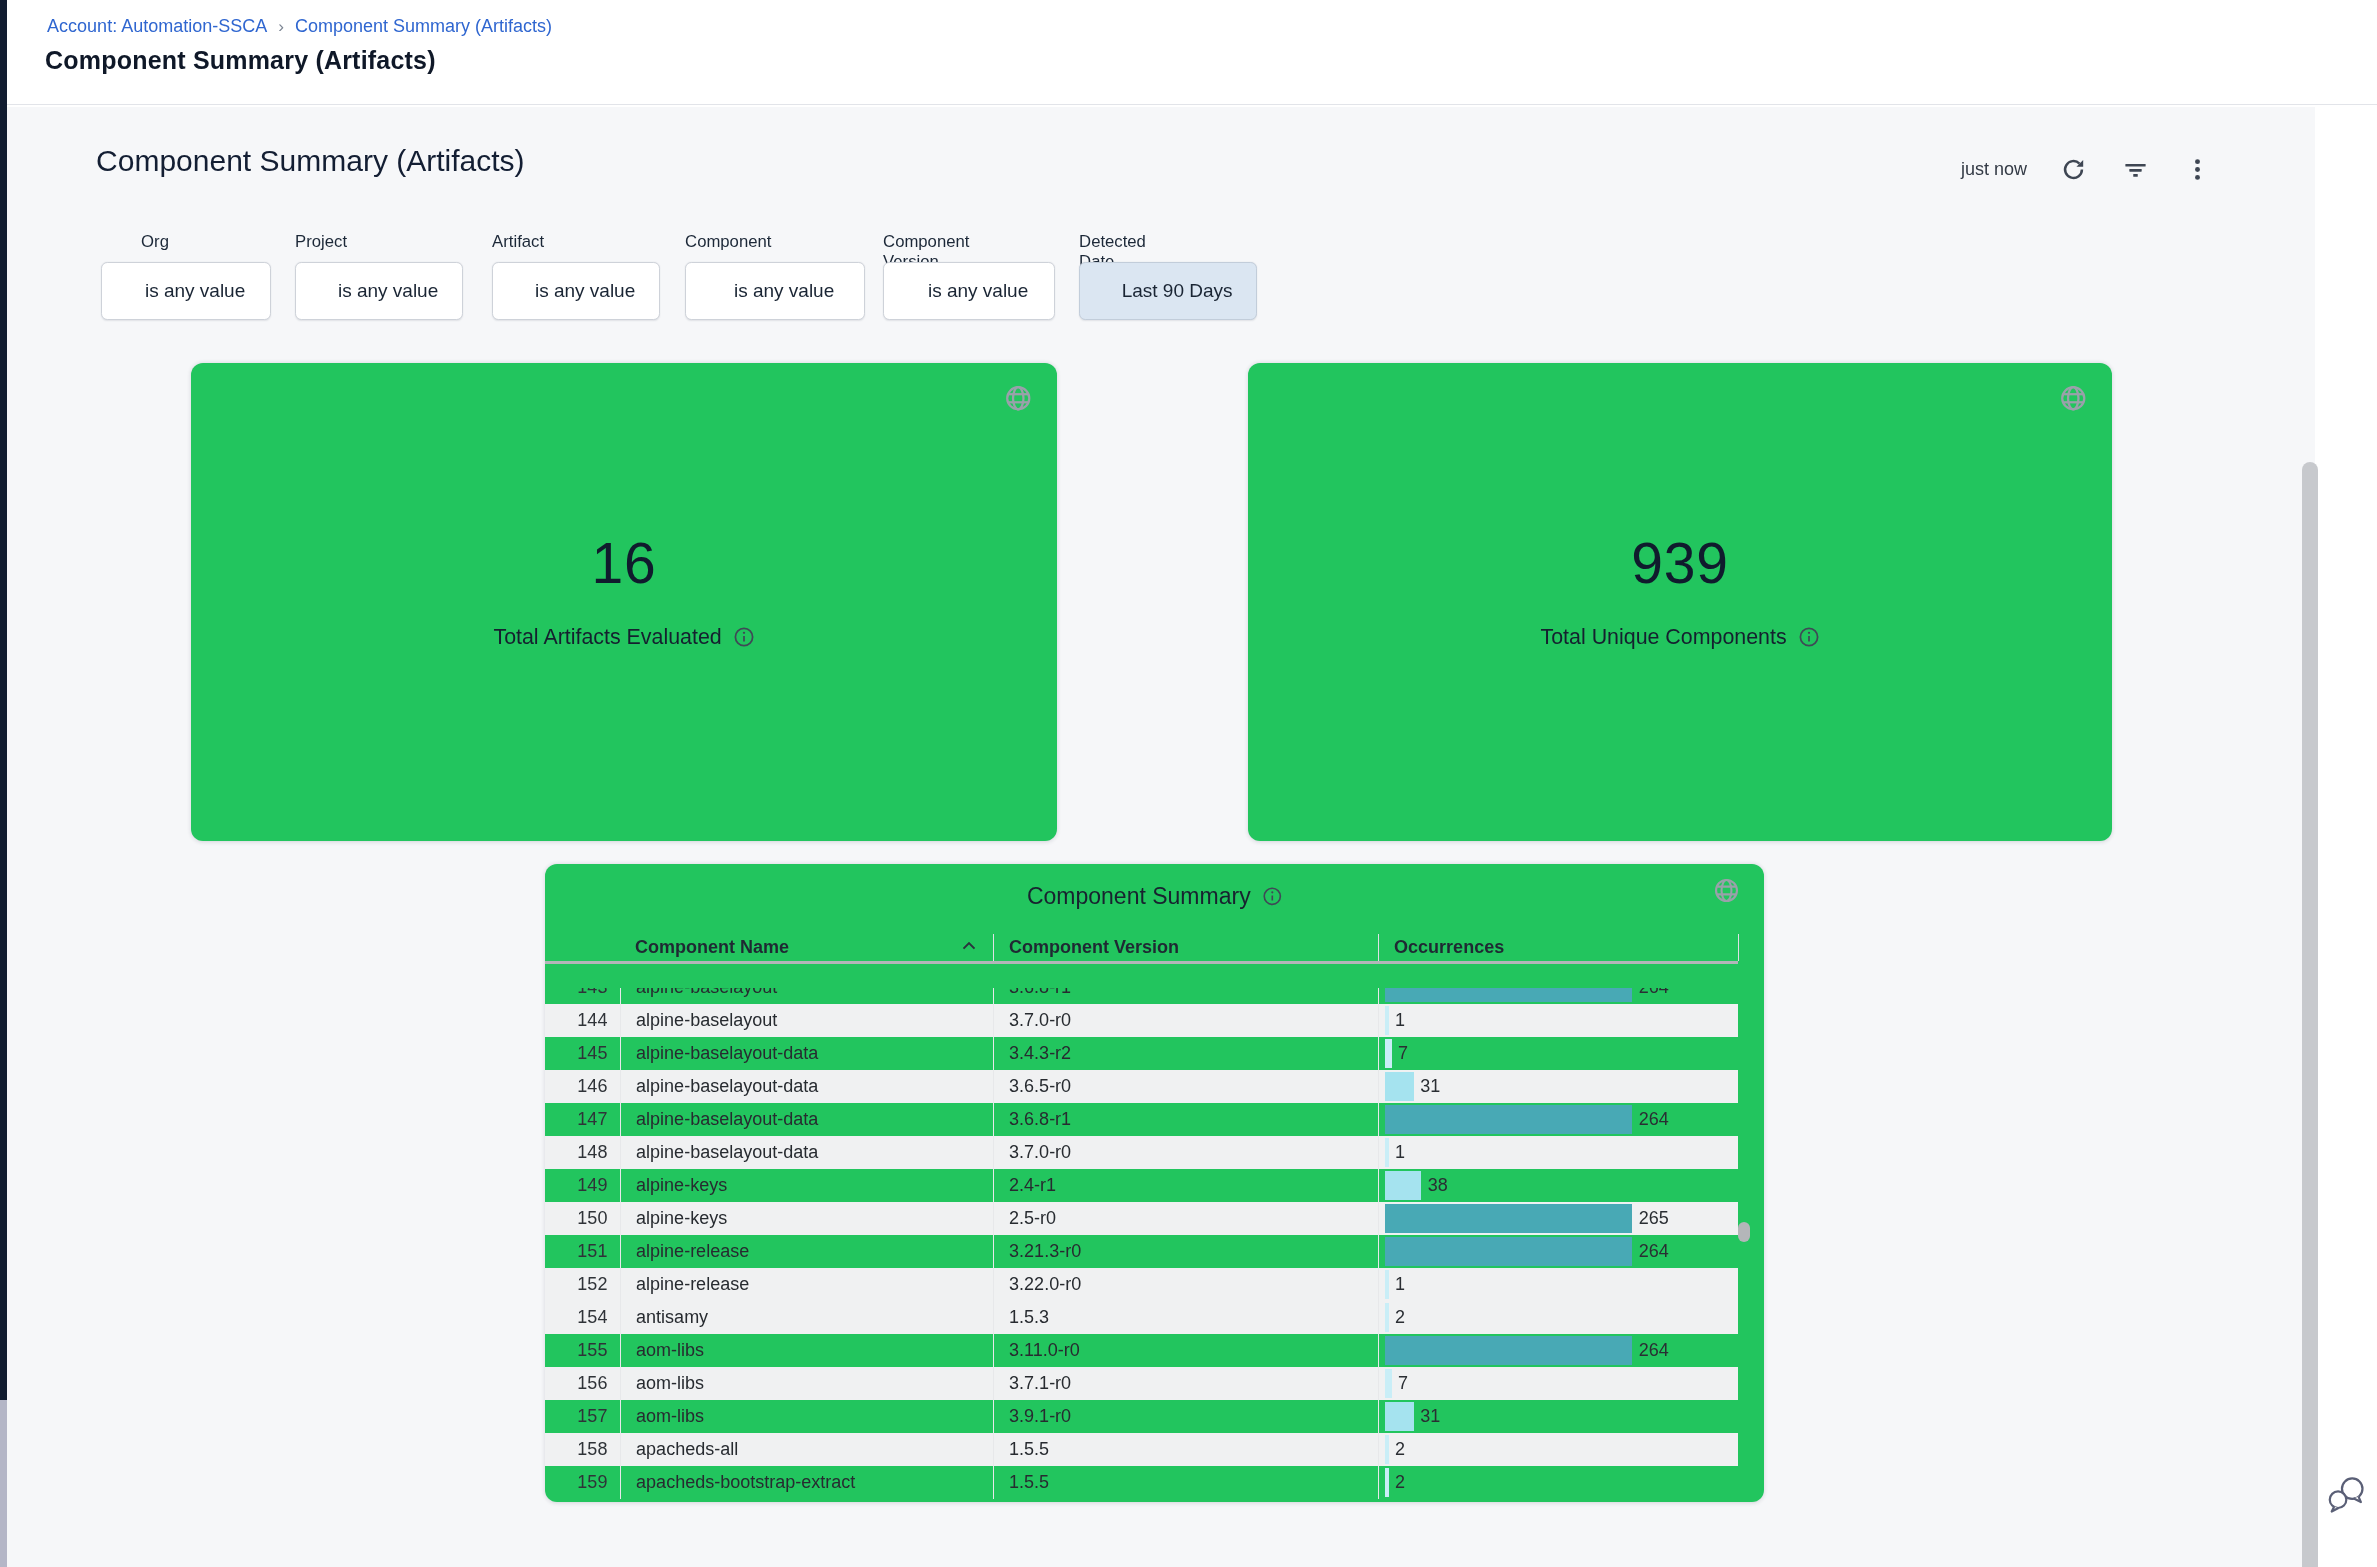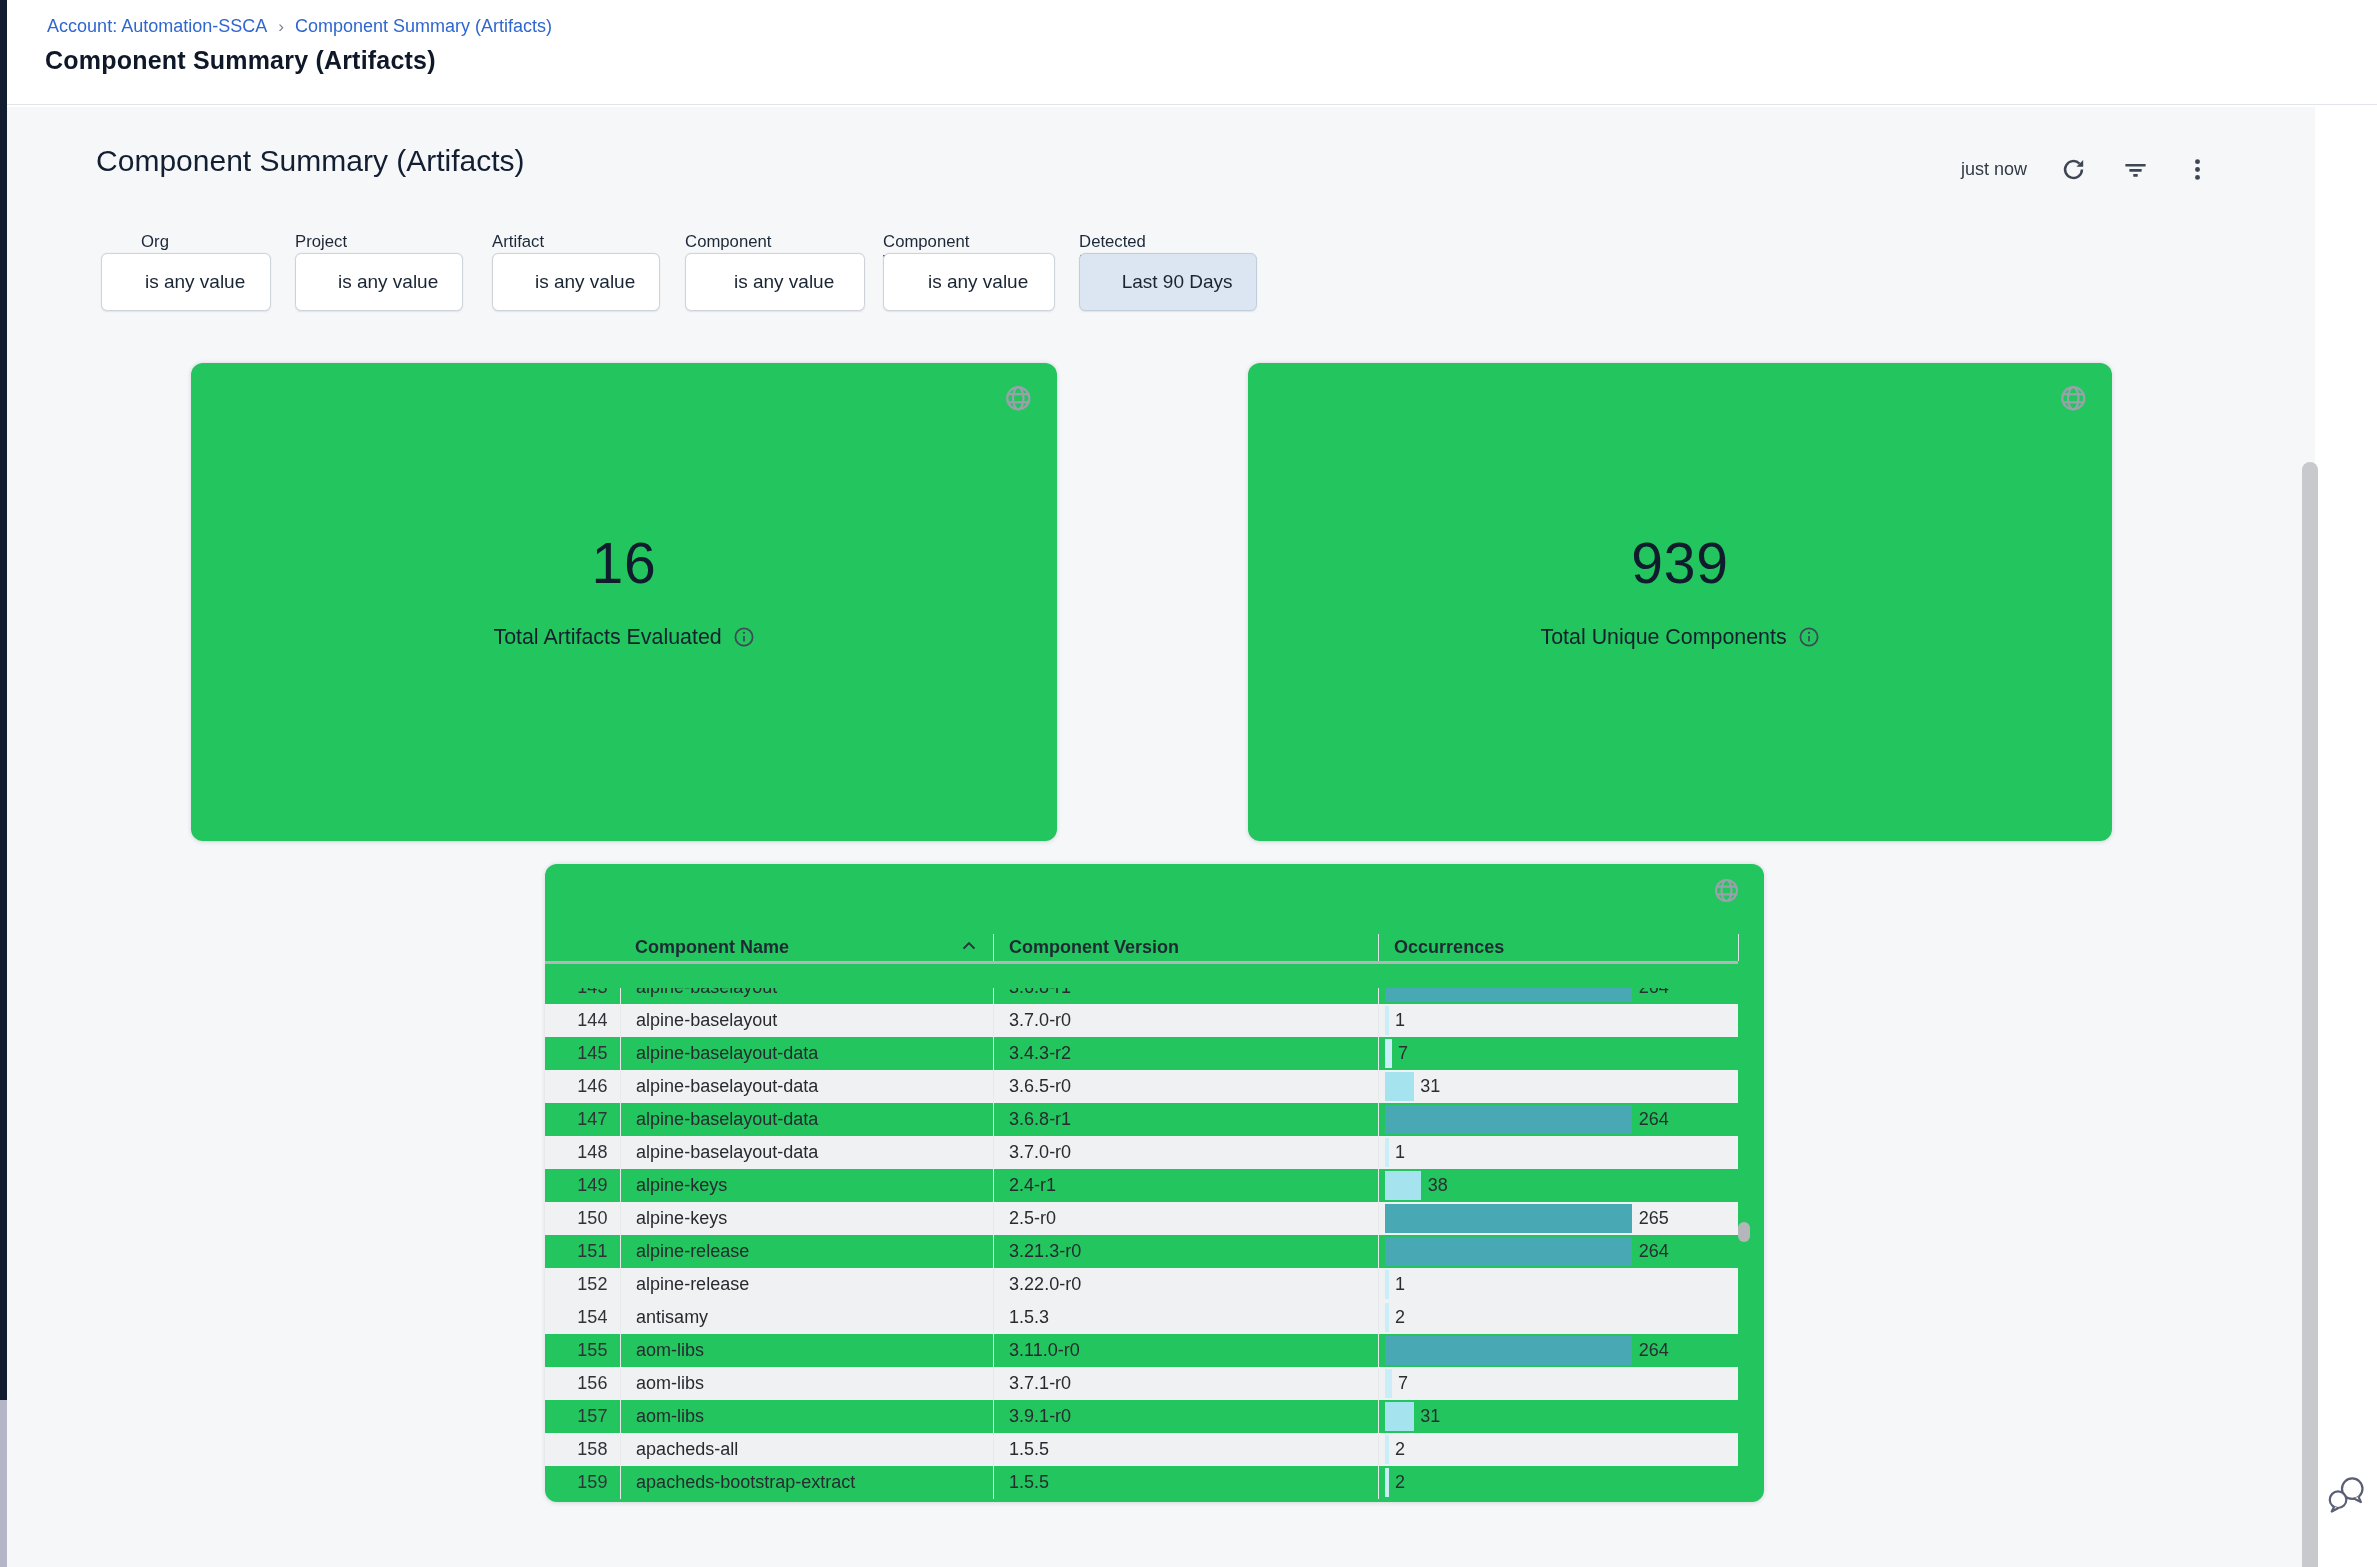--- a/index.html
+++ b/index.html
@@ -28,21 +28,21 @@
   .panel { position:absolute; left:7.1px; top:107px; width:2308px; height:1460px; background:#f6f7f9; }
 
   .dash-title { position:absolute; left:89px; top:37px; font-size:30px; font-weight:400; color:#131e33; }
   .dash-controls { position:absolute; top:46px; right:102px; display:flex; align-items:center; gap:30px; }
   .refresh-time { font-size:18px; color:#333a45; }
   .icon-btn { width:32px; height:32px; display:flex; align-items:center; justify-content:center; cursor:pointer; background:none; border:none; }
 
   
   .filters { position:absolute; left:0; top:0; }
   .filter-label { position:absolute; font-size:16.7px; font-weight:500; color:#1c2838; top:125px; }
-  .filter-btn { position:absolute; top:146px; height:58px; background:#ffffff; border:1.6px solid #ced2d9; border-radius:6.3px;
+  .filter-btn { position:absolute; top:155px; height:58px; background:#ffffff; border:1.6px solid #ced2d9; border-radius:6.3px;
     font-size:19px; color:#1a2534; font-family:"Liberation Sans",sans-serif; display:flex; align-items:center; justify-content:center;
     box-shadow:0 0.8px 1.6px rgba(40,50,70,0.10); cursor:pointer;padding-left:18px; }
   .filter-btn.active { background:#dbe6f2; border-color:#c2cdda; }
 
   
   .card { position:absolute; background:#22c55e; border-radius:12px; box-shadow:0 0.8px 4px rgba(30,40,60,0.16); }
   .stat-card-1 { left:184px; top:256px; width:866px; height:478px; }
   .stat-card-2 { left:1241px; top:256px; width:864px; height:478px; }
   .stat-inner { position:absolute; inset:0; display:flex; flex-direction:column; align-items:center; justify-content:center; gap:28.5px; padding-bottom:24px; }
   .stat-value { font-size:57px; font-weight:400; color:#101b2d; letter-spacing:0.8px; }
@@ -188,20 +188,30 @@
               <circle cx="12" cy="12" r="9.4"></circle>
               <line x1="12" y1="11" x2="12" y2="17"></line>
               <circle cx="12" cy="7.4" r="1.25" fill="#3f4956" stroke="none"></circle>
             </svg>
           </span>
         </div>
       </div>
     </div>
 
     <div class="card table-card">
+      <div class="table-title-row">
+        <span class="table-title">Component Summary</span>
+        <span>
+          <svg width="20.6" height="20.6" viewBox="0 0 24 24" fill="none" stroke="#3f4956" stroke-width="1.9">
+            <circle cx="12" cy="12" r="9.4"></circle>
+            <line x1="12" y1="11" x2="12" y2="17"></line>
+            <circle cx="12" cy="7.4" r="1.25" fill="#3f4956" stroke="none"></circle>
+          </svg>
+        </span>
+      </div>
       <span class="tbl-globe">
         <svg width="27" height="27" viewBox="0 0 24 24" fill="none" stroke="#9aa1aa" stroke-width="1.9">
           <circle cx="12" cy="12" r="9.3"></circle>
           <ellipse cx="12" cy="12" rx="4.4" ry="9.3"></ellipse>
           <line x1="3.4" y1="8.6" x2="20.6" y2="8.6"></line>
           <line x1="3.4" y1="15.4" x2="20.6" y2="15.4"></line>
         </svg>
       </span>
 
       <div class="thead">

